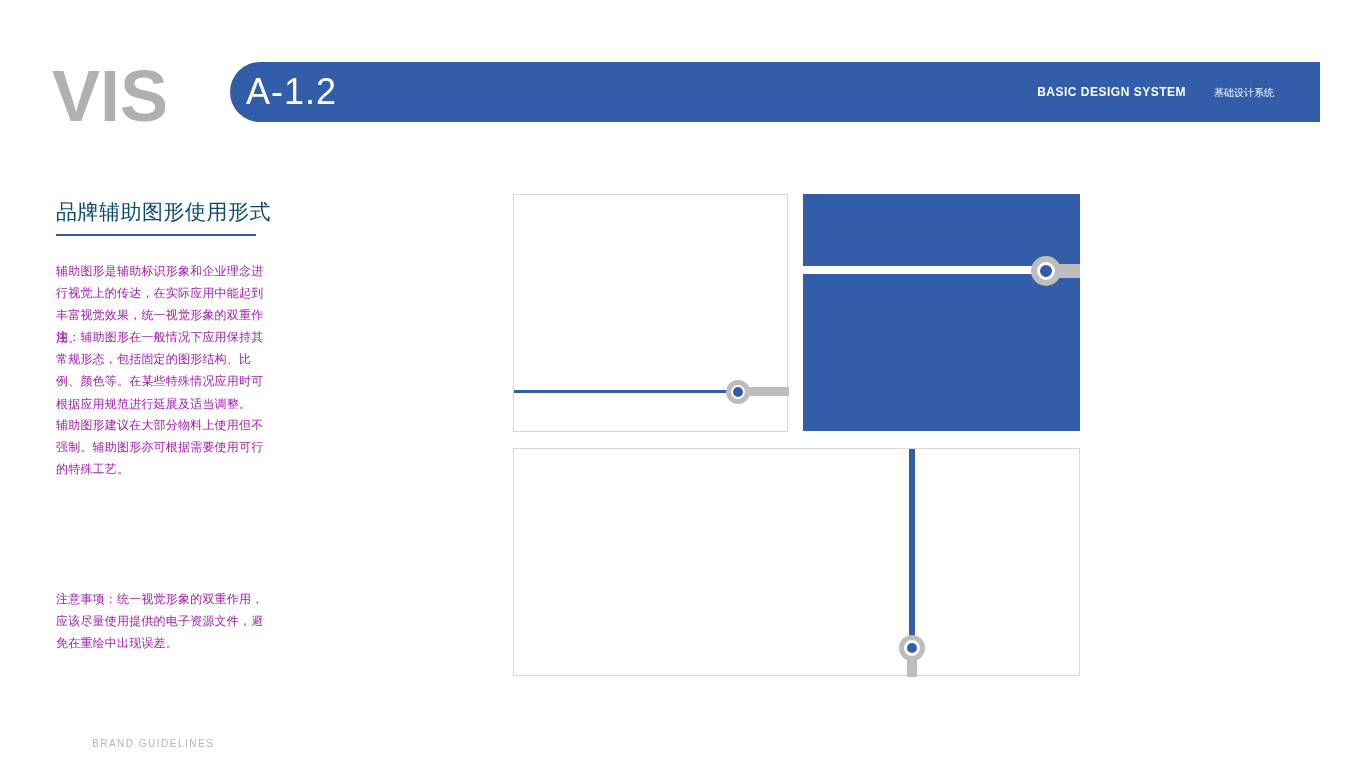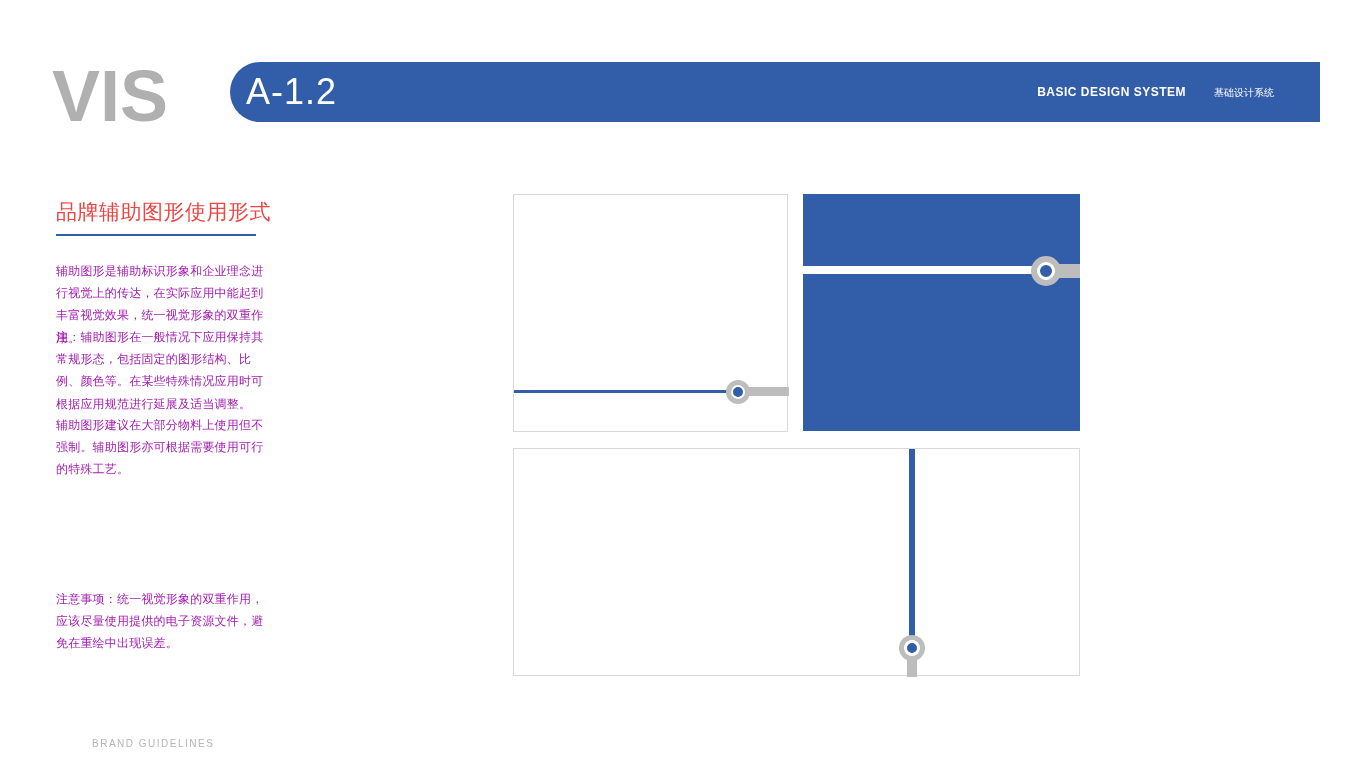--- a/index.html
+++ b/index.html
@@ -25,21 +25,21 @@
   .header-right {
     position: absolute; right: 46px; top: 50%; transform: translateY(-50%);
     display: flex; align-items: baseline; gap: 28px;
   }
   .header-en { font-size: 12px; font-weight: 700; letter-spacing: 0.5px; }
   .header-cn { font-size: 10px; }
 
   
   .section-title {
     position: absolute; left: 56px; top: 198px;
-    font-size: 21px; font-weight: 400; color: #ef4444; letter-spacing: 0.5px;
+    font-size: 21px; font-weight: 400; color: #0c4a6e; letter-spacing: 0.5px;
   }
   .title-underline {
     position: absolute; left: 56px; top: 234px;
     width: 200px; height: 2px; background: #325da8;
   }
   .body-text {
     position: absolute; left: 56px; width: 210px;
     font-size: 12px; line-height: 1.85; color: #a21caf;
     letter-spacing: 0.2px;
   }

